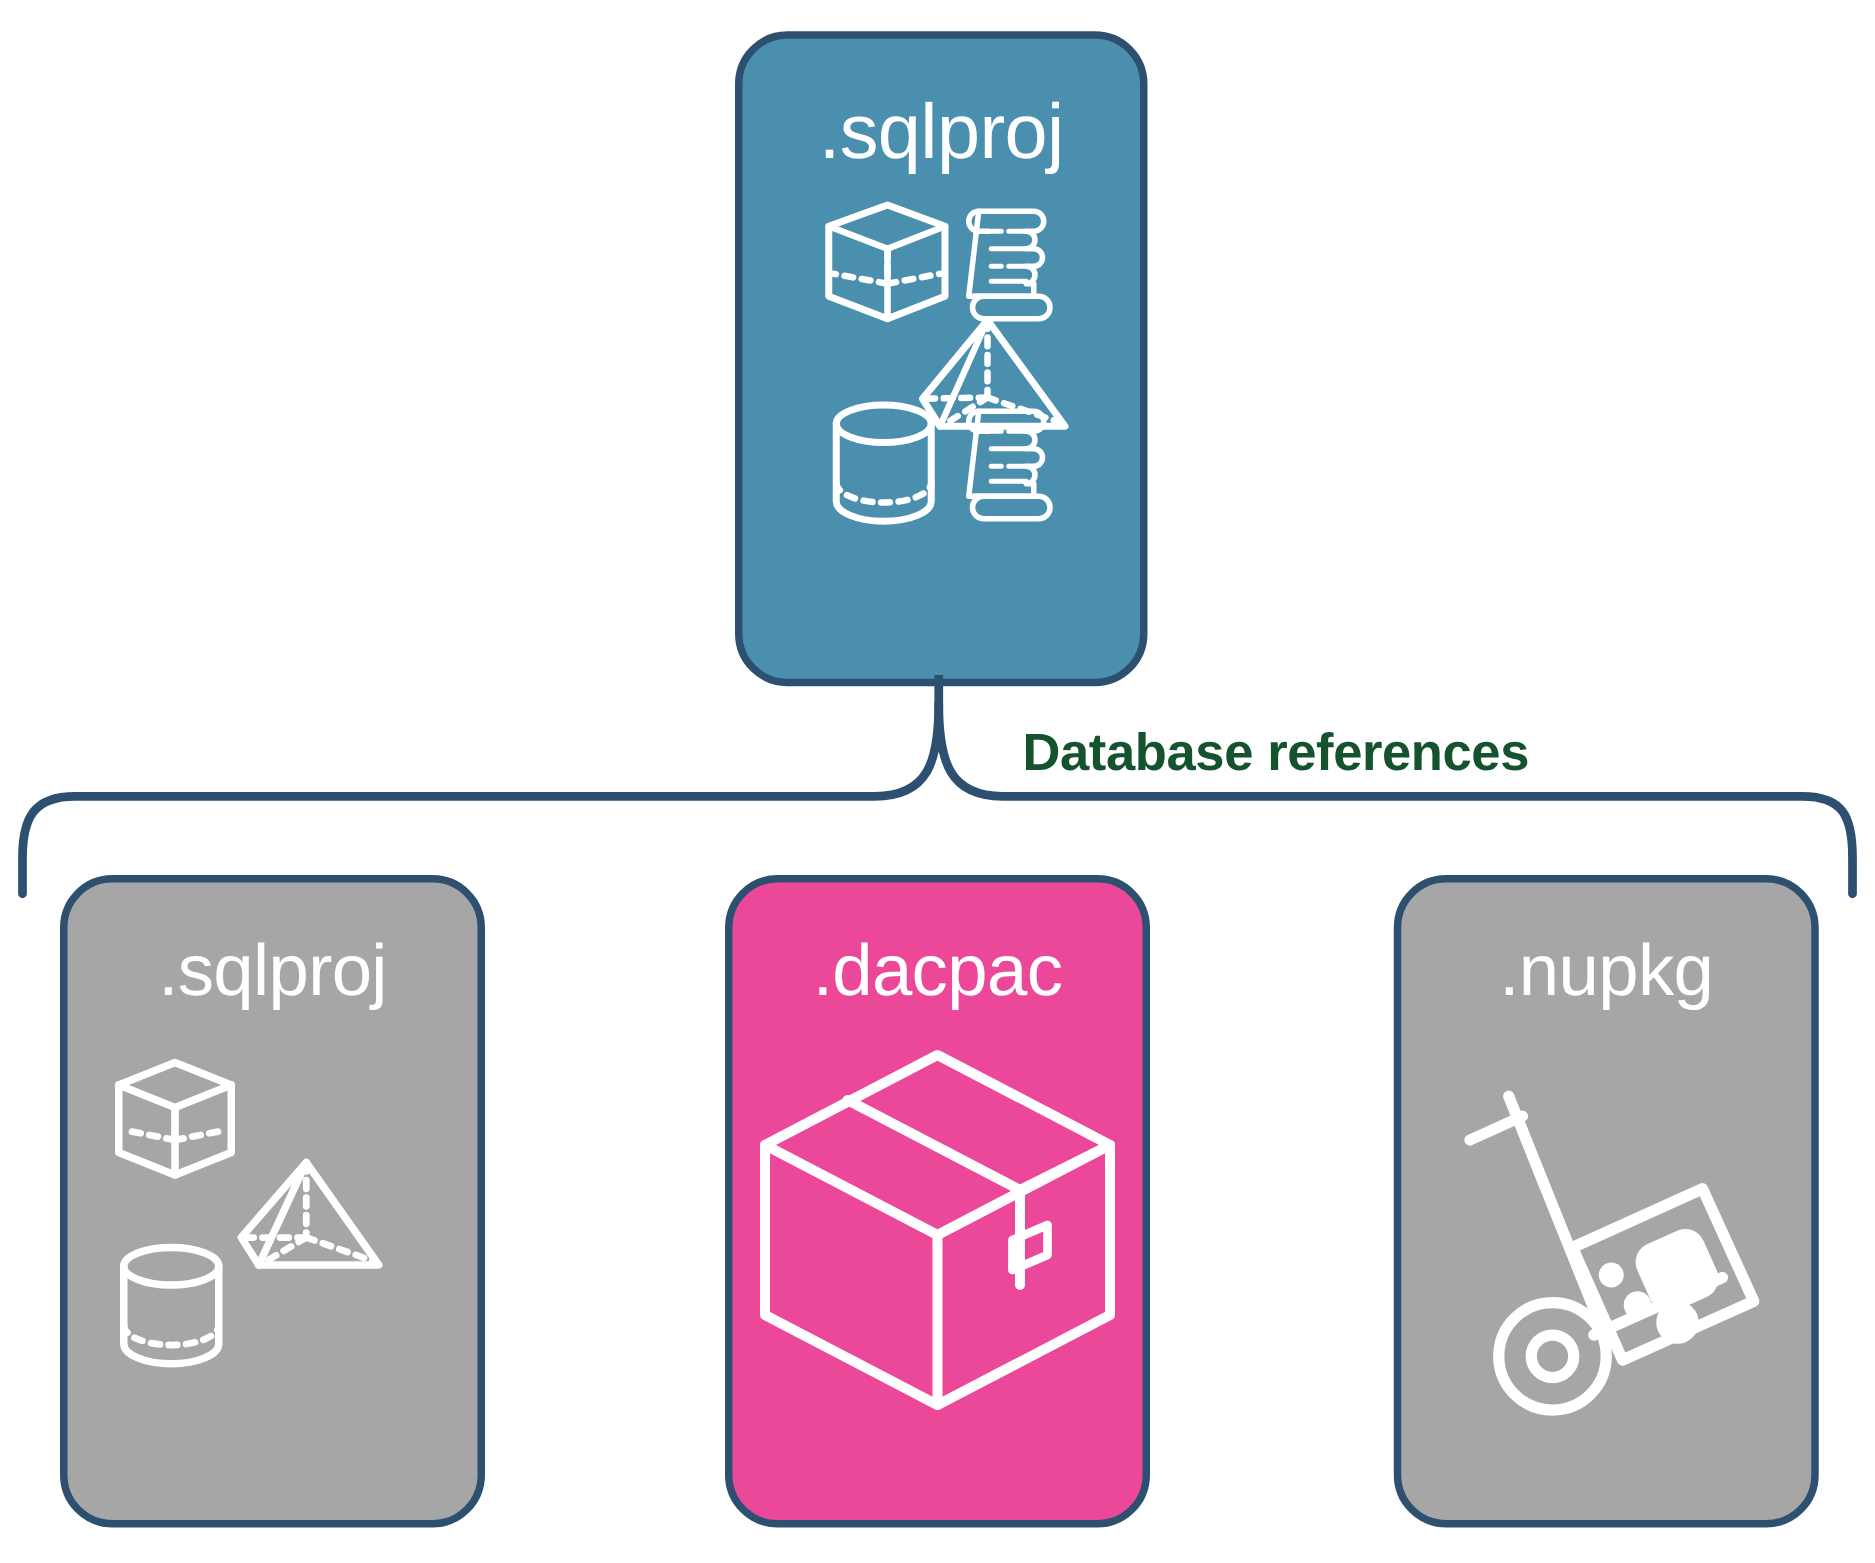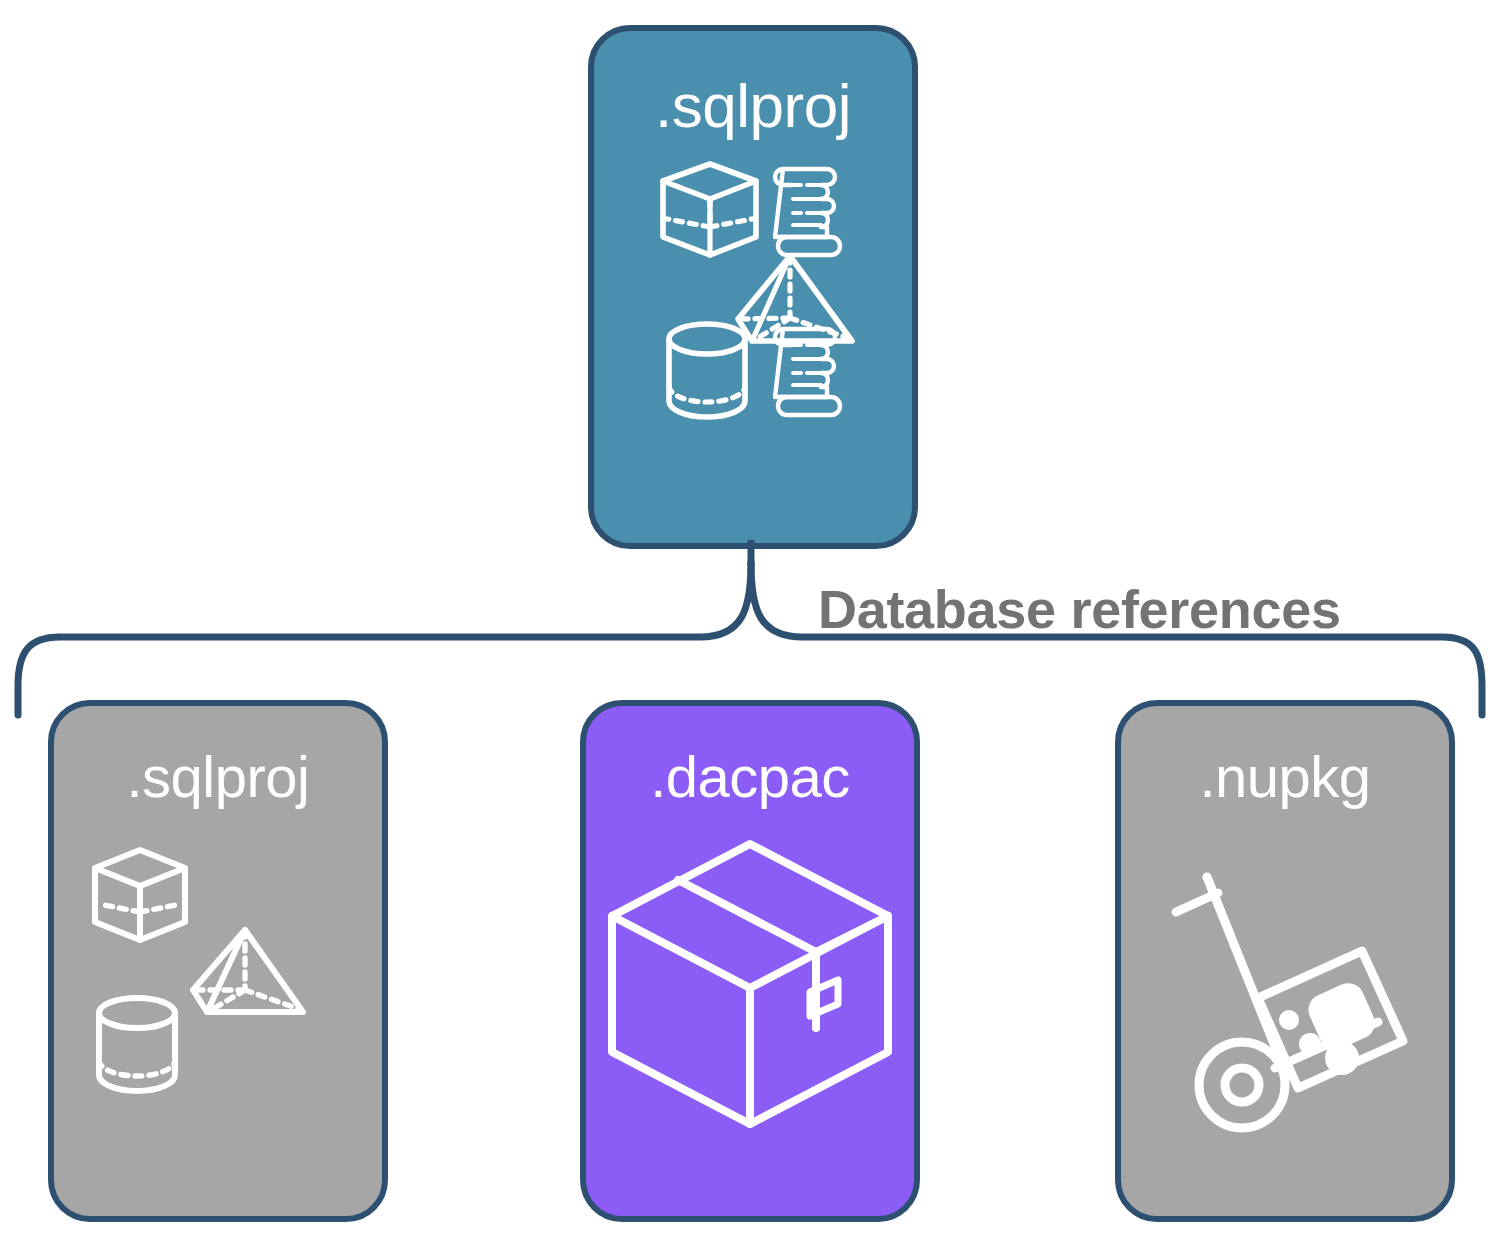--- a/index.html
+++ b/index.html
@@ -57,21 +57,21 @@
     top: 700px;
     width: 340px;
     height: 522px;
     background: #a6a6a6;
   }
   #card-dacpac {
     left: 580px;
     top: 700px;
     width: 340px;
     height: 522px;
-    background: #8b5cf6;
+    background: #ec4899;
   }
   #card-nupkg {
     left: 1115px;
     top: 700px;
     width: 340px;
     height: 522px;
     background: #a6a6a6;
     gap: 22px;
   }
   .card-bottom .card-title {
@@ -97,23 +97,23 @@
     height: 200px;
     pointer-events: none;
   }
   #bracket svg { display: block; width: 1500px; height: 200px; }
 
   
   #ref-label {
     position: absolute;
     left: 818px;
     top: 578px;
-    font-size: 54px;
+    font-size: 42px;
     font-weight: bold;
-    color: #737373;
+    color: #14532d;
     letter-spacing: -0.3px;
     white-space: nowrap;
     user-select: none;
   }
 </style>
 </head>
 <body>
 
 <div id="stage">
 

